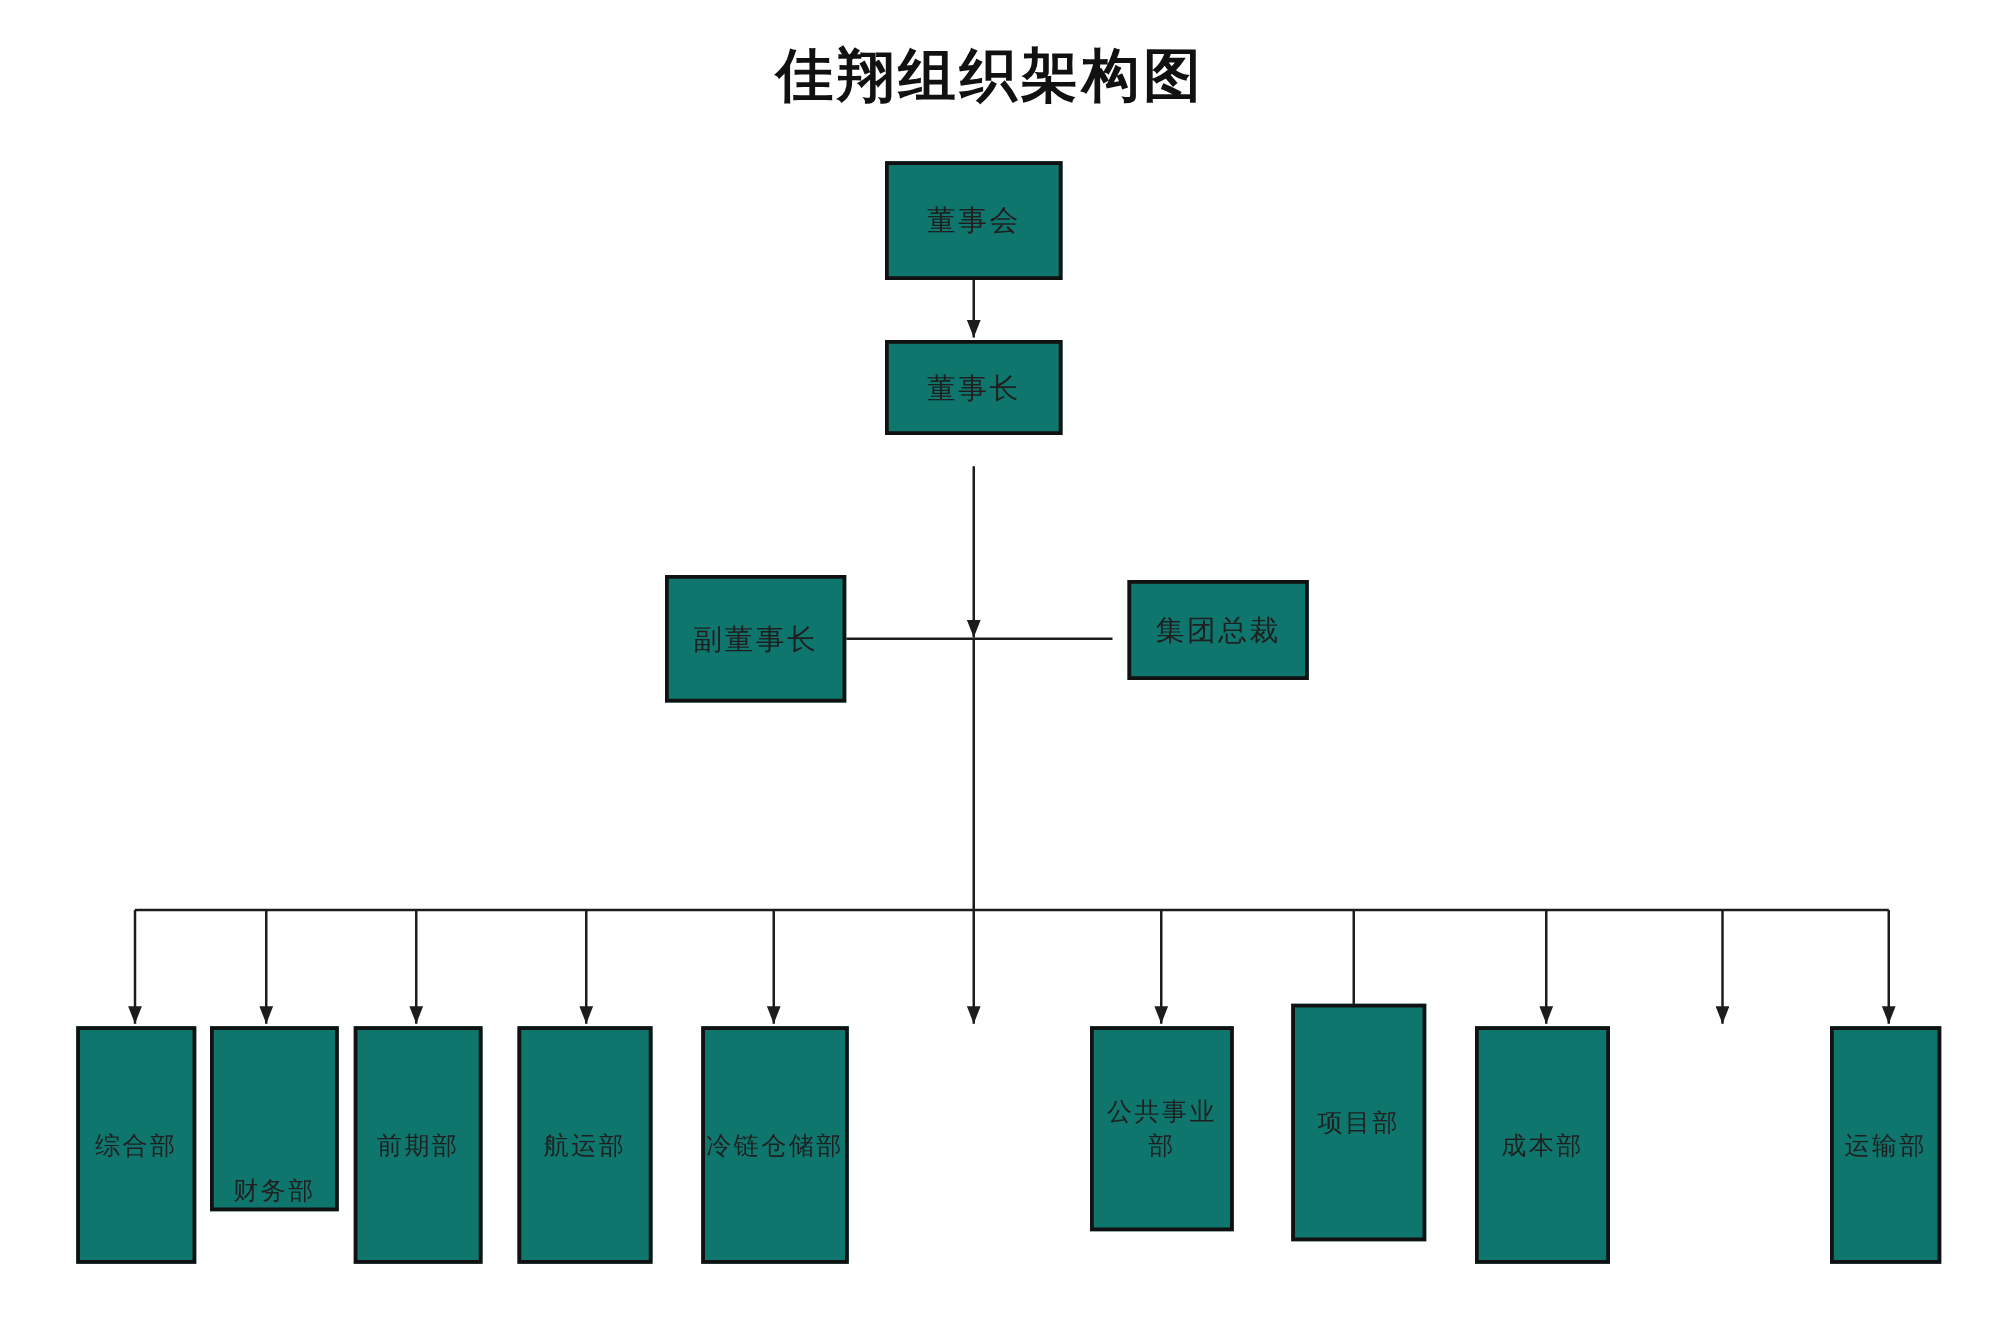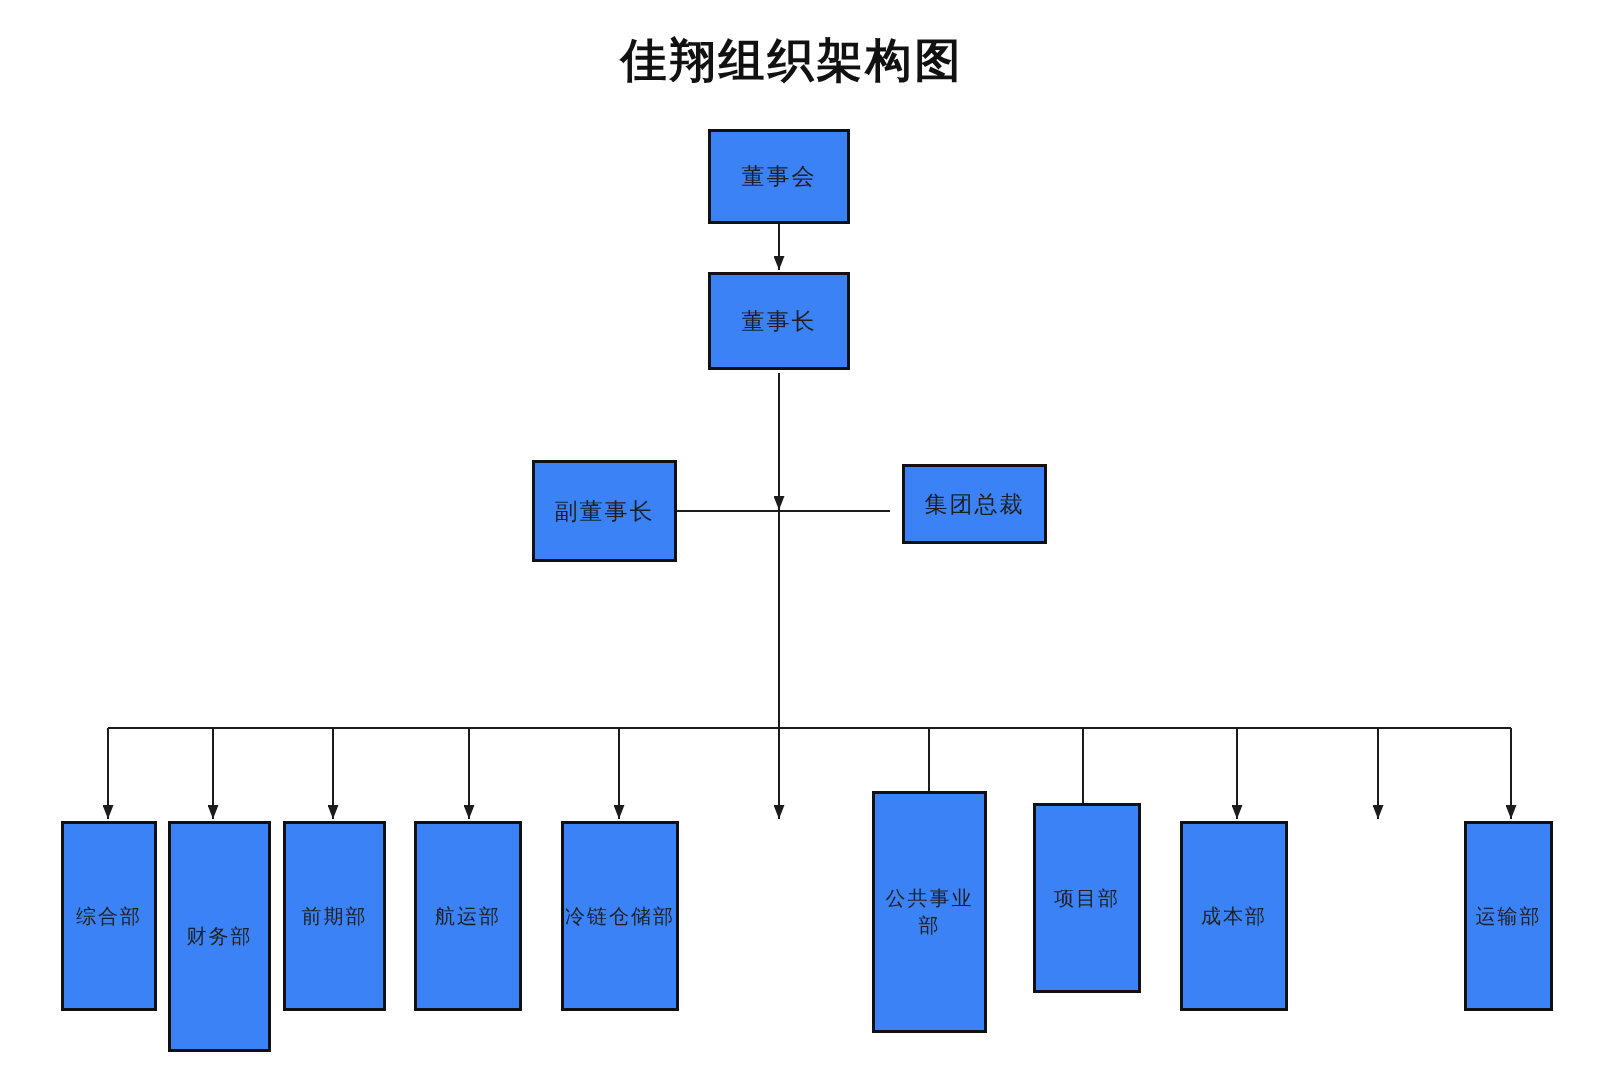--- a/index.html
+++ b/index.html
@@ -27,48 +27,48 @@
     position: absolute;
     left: 0;
     top: 0;
     width: 1600px;
     height: 1065px;
   }
   .node {
     position: absolute;
     box-sizing: border-box;
     border: 3px solid #111111;
-    background: #3b82f6;
+    background: #0f766e;
     display: flex;
     align-items: center;
     justify-content: center;
     text-align: center;
   }
   .node span {
     display: block;
     letter-spacing: 2px;
     color: #1f1f1f;
   }
   .lvl { font-size: 23px; }
   .dept { font-size: 20px; }
 
   
   .board      { left: 708px; top: 129px; width: 142px; height:  95px; }
-  .chairman   { left: 708px; top: 272px; width: 142px; height: 98px; }
+  .chairman   { left: 708px; top: 272px; width: 142px; height: 76px; }
   .vice       { left: 532px; top: 460px; width: 145px; height: 102px; }
   .president  { left: 902px; top: 464px; width: 145px; height:  80px; }
 
   
   .d0  { left:   61px; top: 821px; width:  96px; height: 190px; }
-  .d1  { left:  168px; top: 821px; width: 103px; height: 231px; }
+  .d1  { left:  168px; top: 821px; width: 103px; height: 148px; align-items: flex-end; }
   .d2  { left:  283px; top: 821px; width: 103px; height: 190px; }
   .d3  { left:  414px; top: 821px; width: 108px; height: 190px; }
   .d4  { left:  561px; top: 821px; width: 118px; height: 190px; }
   .d5  { left:  726px; top: 821px; width: 117px; height: 190px; }
-  .d6  { left:  872px; top: 791px; width: 115px; height: 242px; }
+  .d6  { left:  872px; top: 821px; width: 115px; height: 164px; }
   .d7  { left: 1033px; top: 803px; width: 108px; height: 190px; }
   .d8  { left: 1180px; top: 821px; width: 108px; height: 190px; }
   .d9  { left: 1322px; top: 821px; width: 106px; height: 190px; }
   .d10 { left: 1464px; top: 821px; width:  89px; height: 190px; }
 </style>
 </head>
 <body>
 
 <div class="canvas">
 

